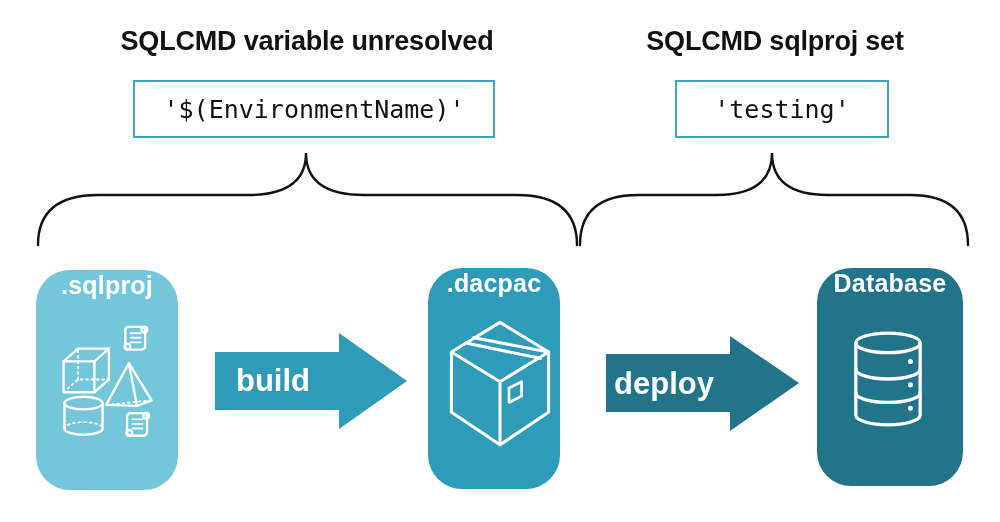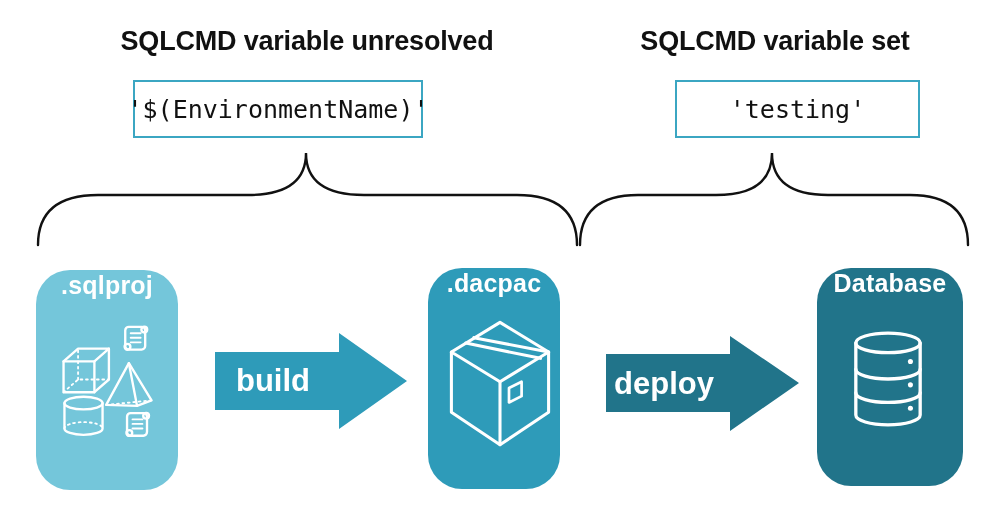--- a/index.html
+++ b/index.html
@@ -18,22 +18,22 @@
   #heading-right { left:775px; }
 
   
   .code-box {
     position:absolute; top:80px; height:58px; box-sizing:border-box;
     border:2.5px solid #3BA6C2; background:#fff;
     display:flex; align-items:center; justify-content:center;
     font-family:"DejaVu Sans Mono", monospace; font-size:25px; color:#111;
     white-space:nowrap;
   }
-  #code-left  { left:133px; width:290px; }
-  #code-right { left:675px; width:245px; }
+  #code-left  { left:133px; width:362px; }
+  #code-right { left:675px; width:214px; }
 
   
   #braces { position:absolute; left:0; top:140px; width:1000px; height:120px; }
 
   
   .node { position:absolute; border-radius:34px; }
   #node-sqlproj  { left:36px;  top:270px; width:142px; height:220px; background:#74C6DA; }
   #node-dacpac   { left:428px; top:268px; width:132px; height:221px; background:#2E9BB9; }
   #node-database { left:817px; top:268px; width:146px; height:218px; background:#21748A; }
   .node-label {
@@ -55,21 +55,21 @@
     color:#ffffff; font-size:31px; font-weight:bold;
   }
   svg { display:block; }
 </style>
 </head>
 <body>
 
 <div class="canvas">
 
   <div class="heading" id="heading-left">SQLCMD variable unresolved</div>
-  <div class="heading" id="heading-right">SQLCMD variable set</div>
+  <div class="heading" id="heading-right">SQLCMD sqlproj set</div>
 
   <div class="code-box" id="code-left">
     <span>'$(EnvironmentName)'</span>
   </div>
   <div class="code-box" id="code-right">
     <span>'testing'</span>
   </div>
 
   <svg id="braces" viewBox="0 0 1000 120">
     <path d="M 38 105 Q 38 55 98 55 L 248 55 Q 306 55 306 13 Q 306 55 364 55 L 517 55 Q 577 55 577 105" fill="none" stroke="#111111" stroke-width="2.4" stroke-linecap="round"></path>

